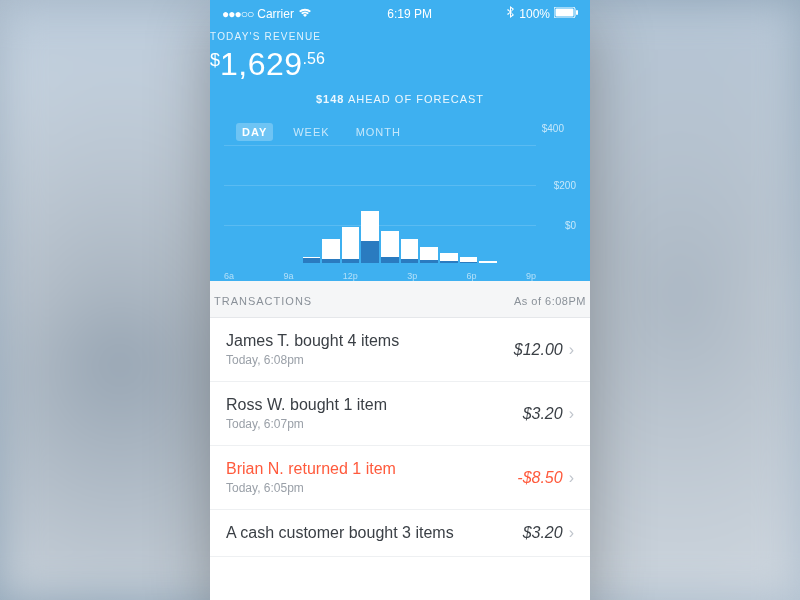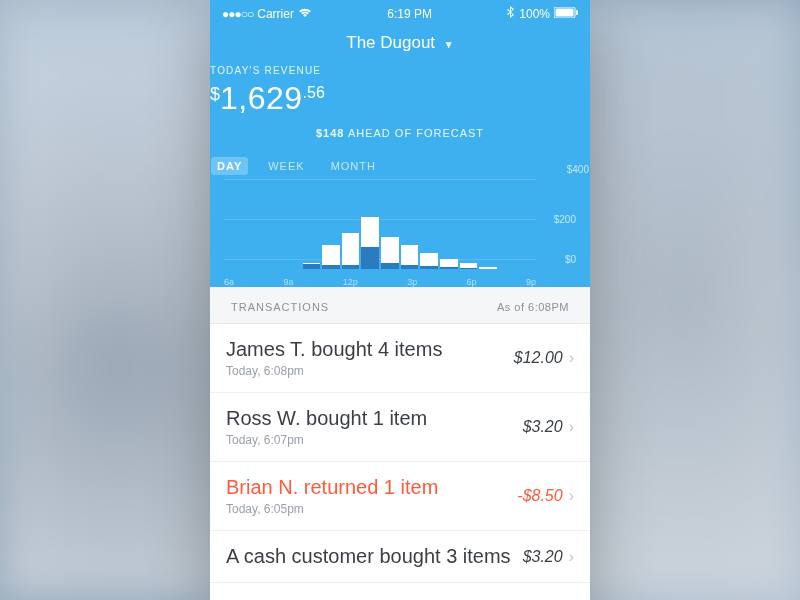--- a/index.html
+++ b/index.html
@@ -13,39 +13,39 @@
 .status-right { display: flex; align-items: center; gap: 4px; }
 .title-row { text-align: center; padding: 8px 0 6px; font-size: 17px; font-weight: 500; }
 .title-row .caret { font-size: 10px; margin-left: 4px; }
 .label-row { text-align: left; font-size: 10px; letter-spacing: 1.2px; color: rgba(255,255,255,0.85); padding: 6px 0 2px; }
 .amount-row { padding: 2px 0; }
 .amount-row .dollar { font-size: 18px; vertical-align: top; position: relative; top: 4px; font-weight: 300; }
 .amount-row .major { font-size: 32px; font-weight: 400; letter-spacing: 0.5px; }
 .amount-row .cents { font-size: 16px; vertical-align: top; position: relative; top: 4px; font-weight: 300; }
 .forecast-row { text-align: center; font-size: 11px; letter-spacing: 1px; padding: 8px 0 18px; color: rgba(255,255,255,0.9); }
 .forecast-row b { font-weight: 700; }
-.tabs-row { display: flex; align-items: flex-end; justify-content: space-between; padding: 0 1px 4px; }
+.tabs-row { display: flex; align-items: flex-start; justify-content: space-between; padding: 0 26px 4px; }
 .tabs { display: flex; gap: 14px; font-size: 11px; letter-spacing: 1px; }
 .tab { color: rgba(255,255,255,0.7); cursor: pointer; padding: 3px 6px; border-radius: 3px; }
 .tab.active { background: rgba(255,255,255,0.25); color: #fff; font-weight: 600; }
 .ytick { font-size: 10px; color: rgba(255,255,255,0.7); text-align: right; }
-.chart-area { position: relative; height: 108px; margin: 0 14px; }
+.chart-area { position: relative; height: 136px; margin: 0 14px; }
 .gridline { position: absolute; left: 0; right: 40px; border-top: 1px solid rgba(255,255,255,0.15); }
 .ytick-label { position: absolute; right: 0; font-size: 10px; color: rgba(255,255,255,0.7); transform: translateY(-50%); }
 .bars { position: absolute; left: 0; right: 40px; bottom: 18px; height: 80px; display: flex; align-items: flex-end; gap: 2px; }
 .bar-slot { flex: 1; display: flex; flex-direction: column; justify-content: flex-end; }
 .bar-top { background: #fff; width: 100%; }
 .bar-bottom { background: #2a7bc0; width: 100%; }
 .xaxis { position: absolute; left: 0; right: 40px; bottom: 0; display: flex; justify-content: space-between; font-size: 9px; color: rgba(255,255,255,0.6); }
 .body-section { background: #f5f6f7; }
-.tx-header { display: flex; justify-content: space-between; padding: 14px 21px 10px; font-size: 11px; letter-spacing: 1px; color: #8a9199; border-bottom: 1px solid #e5e7ea; }
+.tx-header { display: flex; justify-content: space-between; padding: 14px 4px 10px; font-size: 11px; letter-spacing: 1px; color: #8a9199; border-bottom: 1px solid #e5e7ea; }
 .tx-header .asof { letter-spacing: 0.5px; font-size: 11px; }
 .tx-row { display: flex; justify-content: space-between; align-items: center; padding: 14px 16px; background: #fff; border-bottom: 1px solid #eef0f2; cursor: pointer; }
 .tx-left { display: flex; flex-direction: column; gap: 3px; }
-.tx-title { font-size: 20px; color: #3a3f45; }
+.tx-title { font-size: 16px; color: #3a3f45; }
 .tx-time { font-size: 12px; color: #9aa0a8; }
 .tx-right { display: flex; align-items: center; gap: 6px; }
 .tx-amount { font-size: 16px; color: #3a3f45; font-style: italic; }
 .tx-row.negative .tx-title, .tx-row.negative .tx-amount { color: #ff5a3c; }
 .chevron { color: #c0c5cc; font-size: 16px; }
 .wifi-icon, .bt-icon, .battery-icon { display: inline-block; }
 </style>
 </head>
 <body>
 <div class="bg-blur"></div>
@@ -73,24 +73,20 @@
         <span class="battery-icon">
           <svg width="24" height="11" viewBox="0 0 24 11">
               <rect x="0" y="0" width="21" height="11" rx="2" fill="none" stroke="#fff" stroke-width="1"></rect>
               <rect x="1.5" y="1.5" width="18" height="8" rx="1" fill="#fff"></rect>
               <rect x="22" y="3" width="2" height="5" rx="1" fill="#fff"></rect>
             </svg>
         </span>
       </div>
     </div>
 
-    <div class="title-row">
-      <span>The Dugout</span>
-      <span class="caret">▼</span>
-    </div>
 
     <div class="label-row">TODAY'S REVENUE</div>
 
     <div class="amount-row">
       <span class="dollar">$</span><span class="major">1,629</span><span class="cents">.56</span>
     </div>
 
     <div class="forecast-row">
       <b>$148</b>
       <span>AHEAD OF FORECAST</span>

